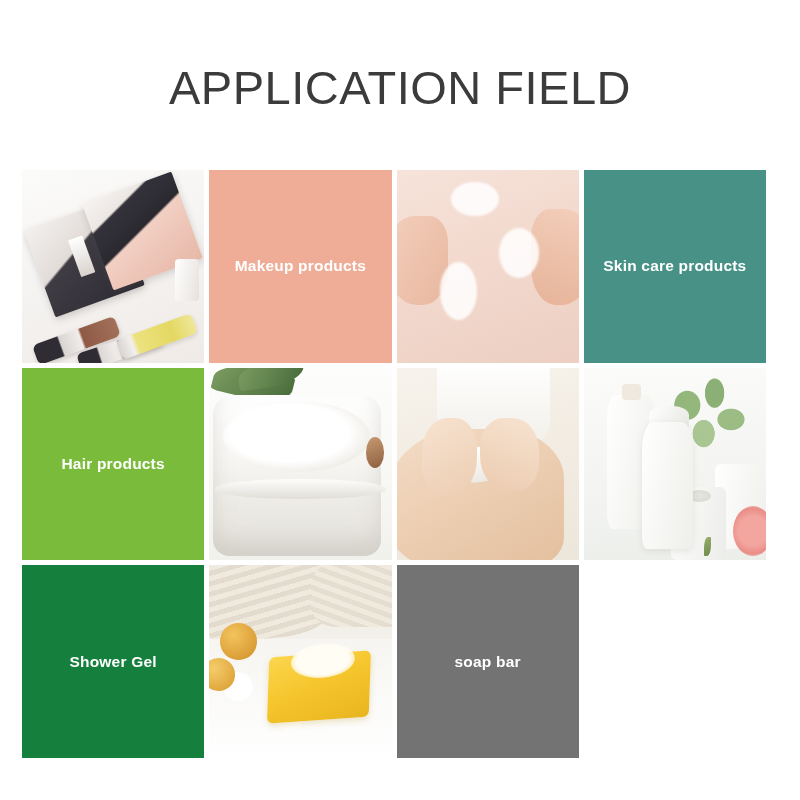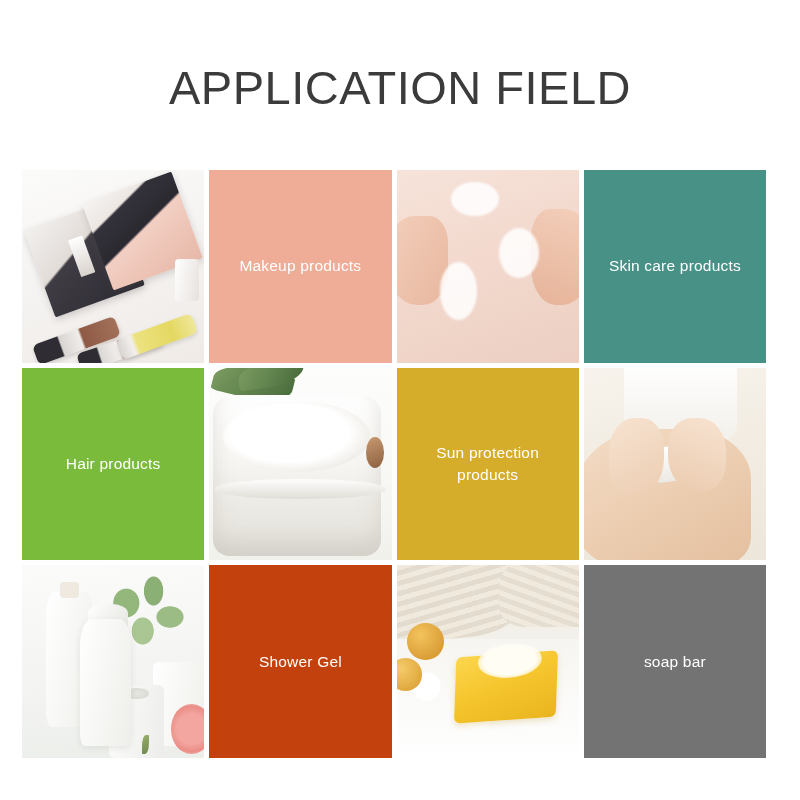--- a/index.html
+++ b/index.html
@@ -51,21 +51,21 @@
   .cell-label {
     position: absolute;
     left: 0;
     right: 0;
     top: 50%;
     transform: translateY(-50%);
     text-align: center;
     color: #ffffff;
     font-family: "Liberation Sans", sans-serif;
     font-size: 15.5px;
-    font-weight: normal;
+    font-weight: bold;
     line-height: 1.45;
     padding: 0 8px;
     box-sizing: border-box;
     letter-spacing: 0.2px;
   }
   
   .photo { width: 100%; height: 100%; position: relative; }
 
   
   .ph-makeup { background: linear-gradient(160deg,#fbfbfa 0%,#f4f2f0 55%,#efeae6 100%); }
@@ -329,23 +329,20 @@
     <div class="cell">
       <div class="photo ph-cream">
         <div class="leaf-a"></div>
         <div class="leaf-b"></div>
         <div class="jar"></div>
         <div class="ring"></div>
         <div class="dot"></div>
       </div>
     </div>
 
-    <div class="cell" style="background:#d6ac2b">
-      <div class="cell-label">Sun protection products</div>
-    </div>
 
     <div class="cell">
       <div class="photo ph-lotion">
         <div class="top-white"></div>
         <div class="leg"></div>
         <div class="bottle"></div>
         <div class="hand-l"></div>
         <div class="hand-r"></div>
       </div>
     </div>
@@ -357,21 +354,21 @@
         <div class="candle-a"></div>
         <div class="candle-b">
           <div class="candle-leaf"></div>
         </div>
         <div class="pump"></div>
         <div class="bottle-front"></div>
         <div class="flower"></div>
       </div>
     </div>
 
-    <div class="cell" style="background:#c2410c">
+    <div class="cell" style="background:#15803d">
       <div class="cell-label">Shower Gel</div>
     </div>
 
     <div class="cell">
       <div class="photo ph-soap">
         <div class="towel"></div>
         <div class="towel2"></div>
         <div class="foam"></div>
         <div class="ball-a"></div>
         <div class="ball-b"></div>

